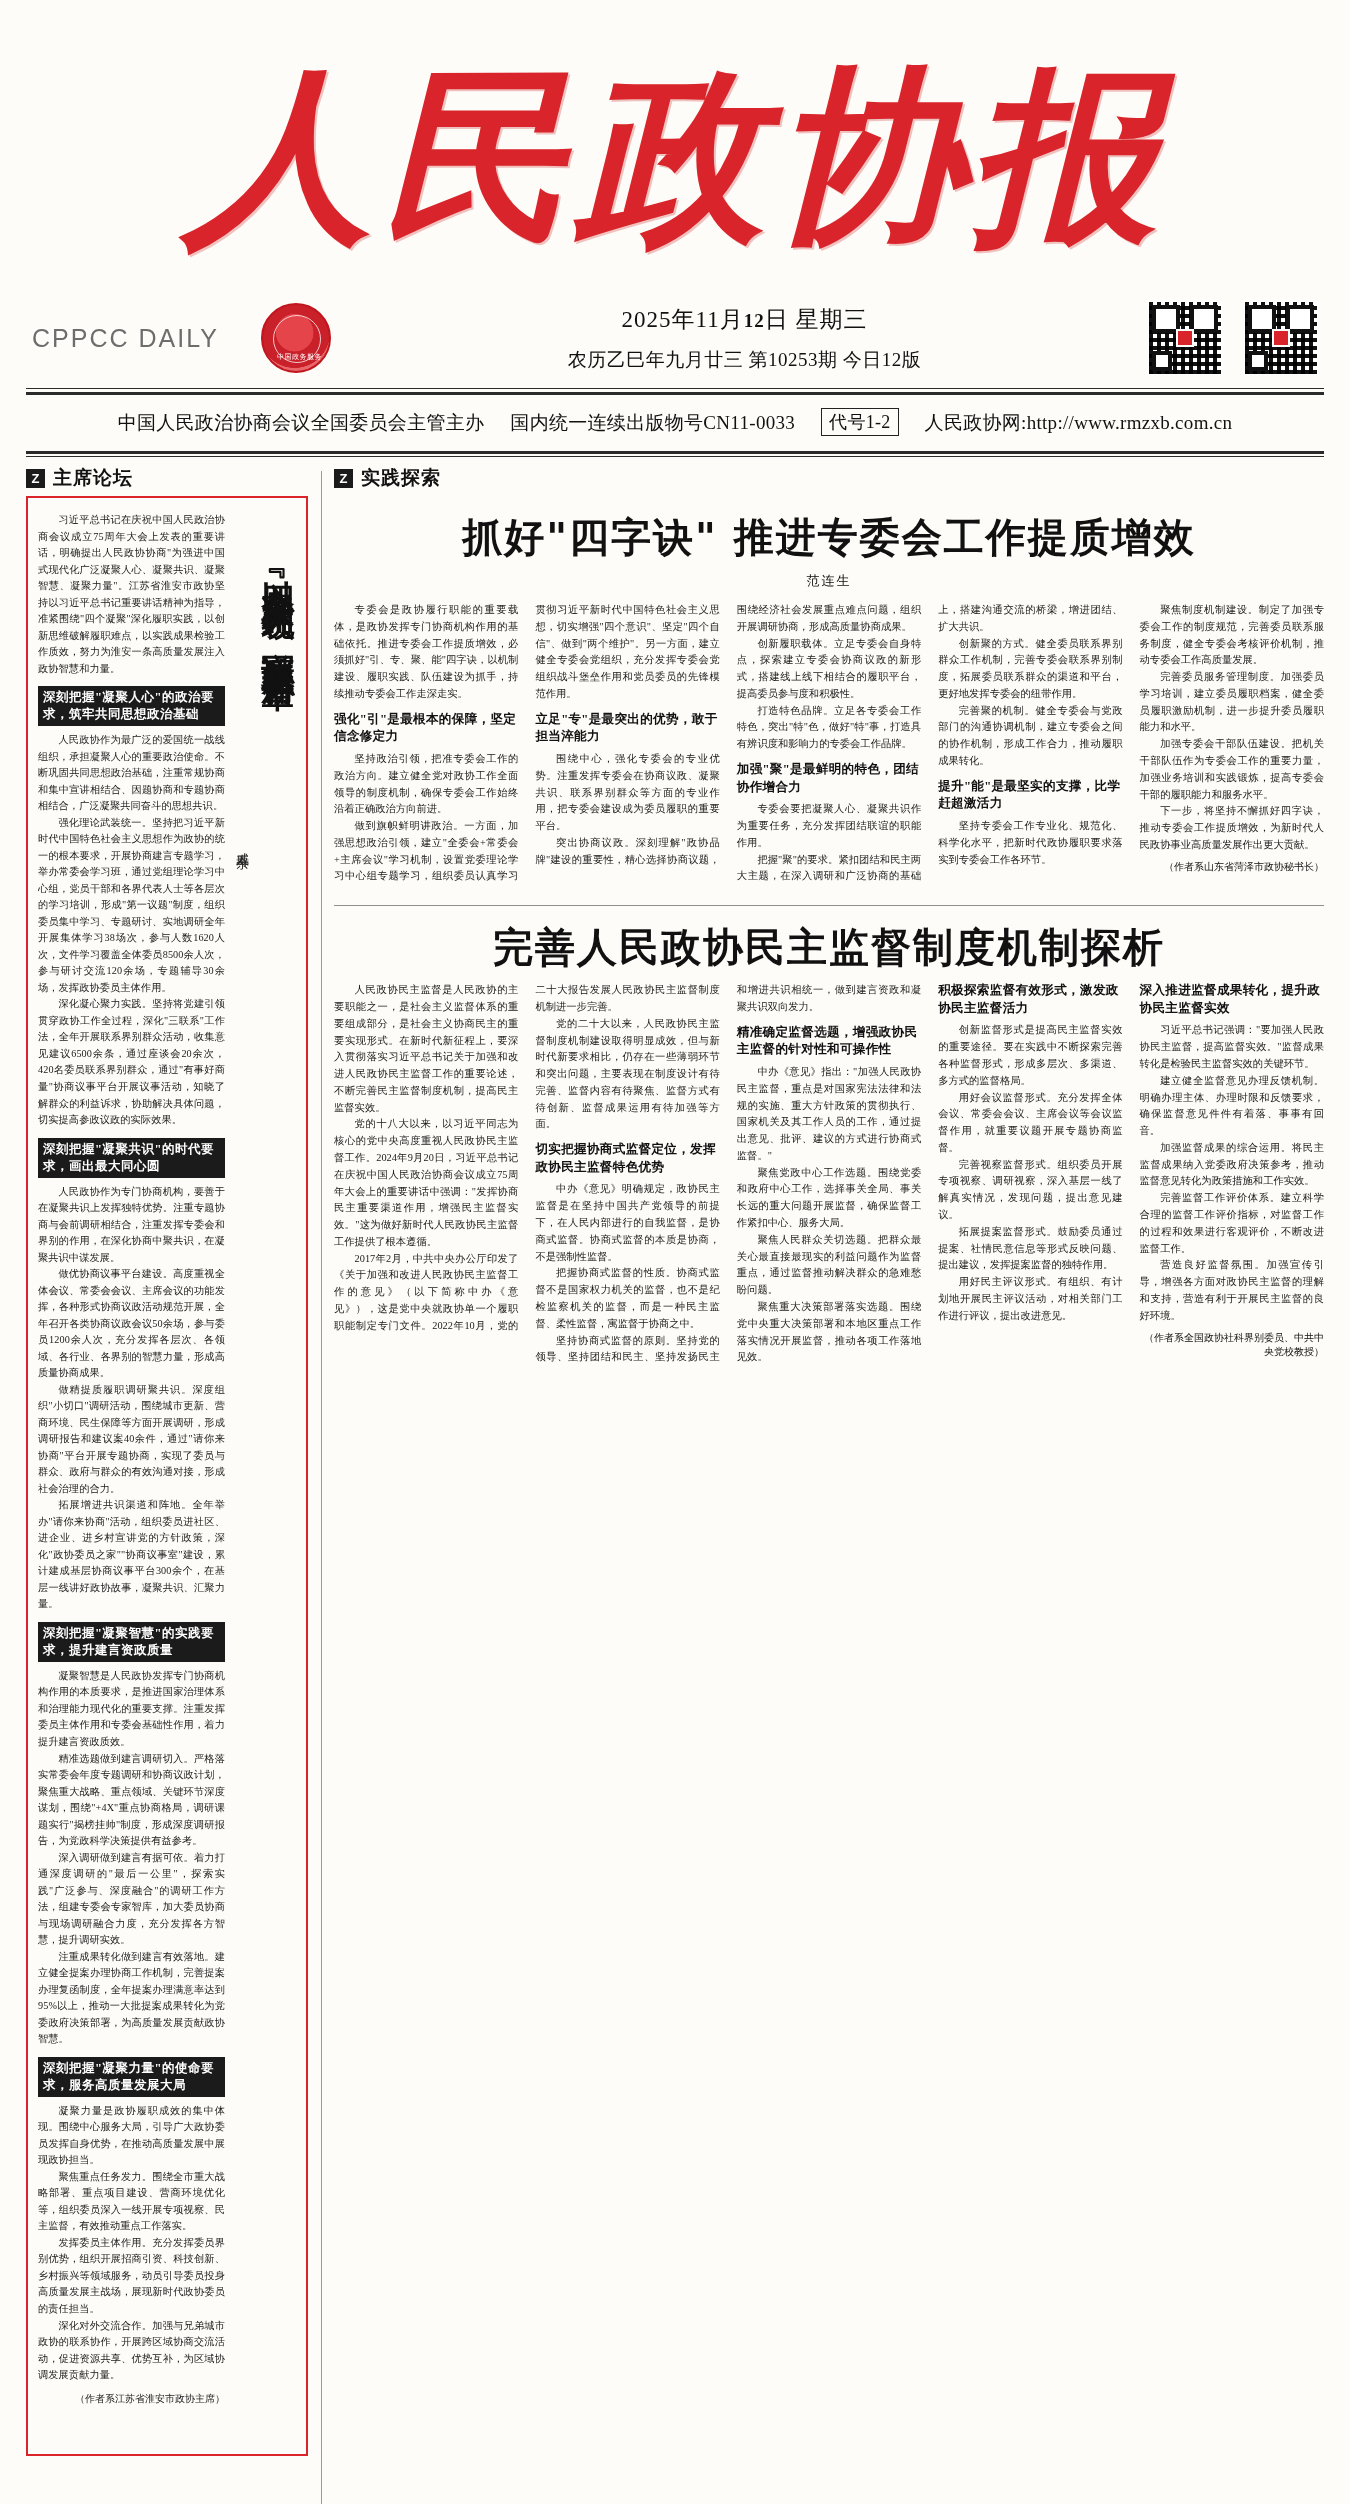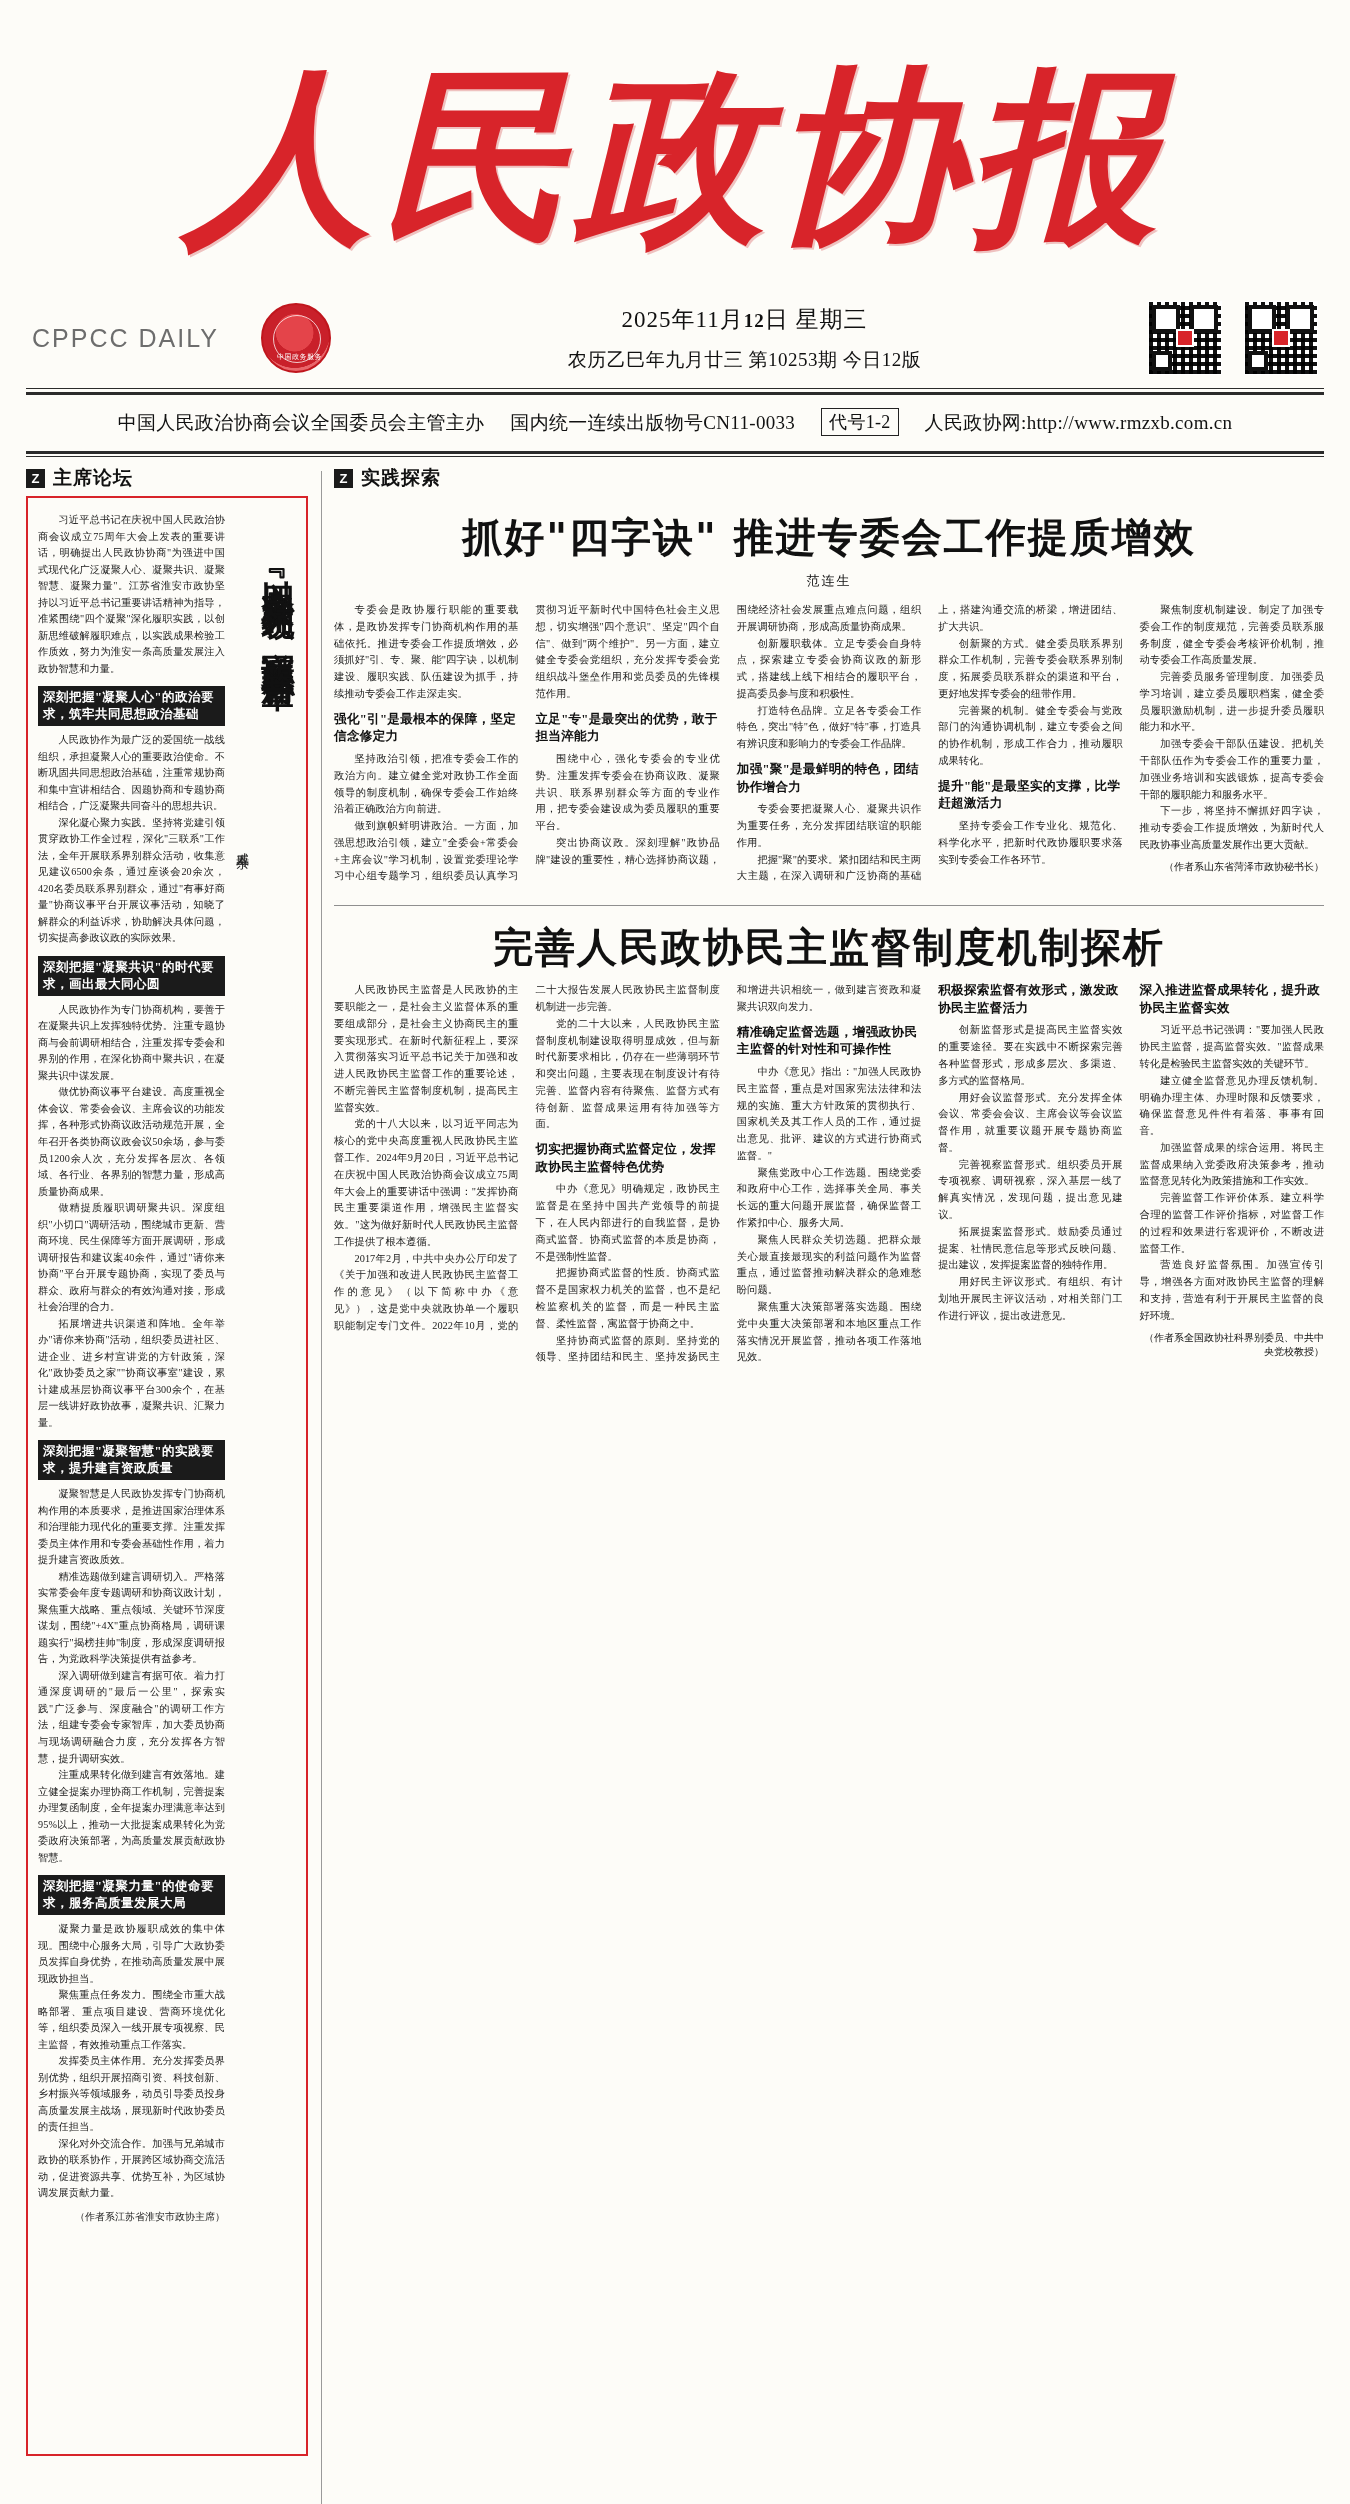--- a/index.html
+++ b/index.html
@@ -271,20 +271,21 @@
       </div>
 
       <div class="redbox">
         <div class="vtitle">以『四个凝聚』为统领 谱写政协履职新篇章</div>
         <div class="vbyline">戚寿余</div>
         <div class="lbody">
           <p class="ltext">习近平总书记在庆祝中国人民政治协商会议成立75周年大会上发表的重要讲话，明确提出人民政协协商"为强进中国式现代化广泛凝聚人心、凝聚共识、凝聚智慧、凝聚力量"。江苏省淮安市政协坚持以习近平总书记重要讲话精神为指导，准紧围绕"四个凝聚"深化履职实践，以创新思维破解履职难点，以实践成果检验工作质效，努力为淮安一条高质量发展注入政协智慧和力量。</p>
 
           <span class="subhead">深刻把握"凝聚人心"的政治要求，筑牢共同思想政治基础</span>
           <p class="ltext">人民政协作为最广泛的爱国统一战线组织，承担凝聚人心的重要政治使命。不断巩固共同思想政治基础，注重常规协商和集中宣讲相结合、因题协商和专题协商相结合，广泛凝聚共同奋斗的思想共识。</p>
+          <p class="ltext">强化理论武装统一。坚持把习近平新时代中国特色社会主义思想作为政协的统一的根本要求，开展协商建言专题学习，举办常委会学习班，通过党组理论学习中心组，党员干部和各界代表人士等各层次的学习培训，形成"第一议题"制度，组织委员集中学习、专题研讨、实地调研全年开展集体学习38场次，参与人数1620人次，文件学习覆盖全体委员8500余人次，参与研讨交流120余场，专题辅导30余场，发挥政协委员主体作用。</p>
           <p class="ltext">深化凝心聚力实践。坚持将党建引领贯穿政协工作全过程，深化"三联系"工作法，全年开展联系界别群众活动，收集意见建议6500余条，通过座谈会20余次，420名委员联系界别群众，通过"有事好商量"协商议事平台开展议事活动，知晓了解群众的利益诉求，协助解决具体问题，切实提高参政议政的实际效果。</p>
 
           <span class="subhead">深刻把握"凝聚共识"的时代要求，画出最大同心圆</span>
           <p class="ltext">人民政协作为专门协商机构，要善于在凝聚共识上发挥独特优势。注重专题协商与会前调研相结合，注重发挥专委会和界别的作用，在深化协商中聚共识，在凝聚共识中谋发展。</p>
           <p class="ltext">做优协商议事平台建设。高度重视全体会议、常委会会议、主席会议的功能发挥，各种形式协商议政活动规范开展，全年召开各类协商议政会议50余场，参与委员1200余人次，充分发挥各层次、各领域、各行业、各界别的智慧力量，形成高质量协商成果。</p>
           <p class="ltext">做精提质履职调研聚共识。深度组织"小切口"调研活动，围绕城市更新、营商环境、民生保障等方面开展调研，形成调研报告和建议案40余件，通过"请你来协商"平台开展专题协商，实现了委员与群众、政府与群众的有效沟通对接，形成社会治理的合力。</p>
           <p class="ltext">拓展增进共识渠道和阵地。全年举办"请你来协商"活动，组织委员进社区、进企业、进乡村宣讲党的方针政策，深化"政协委员之家""协商议事室"建设，累计建成基层协商议事平台300余个，在基层一线讲好政协故事，凝聚共识、汇聚力量。</p>
 
           <span class="subhead">深刻把握"凝聚智慧"的实践要求，提升建言资政质量</span>
           <p class="ltext">凝聚智慧是人民政协发挥专门协商机构作用的本质要求，是推进国家治理体系和治理能力现代化的重要支撑。注重发挥委员主体作用和专委会基础性作用，着力提升建言资政质效。</p>

